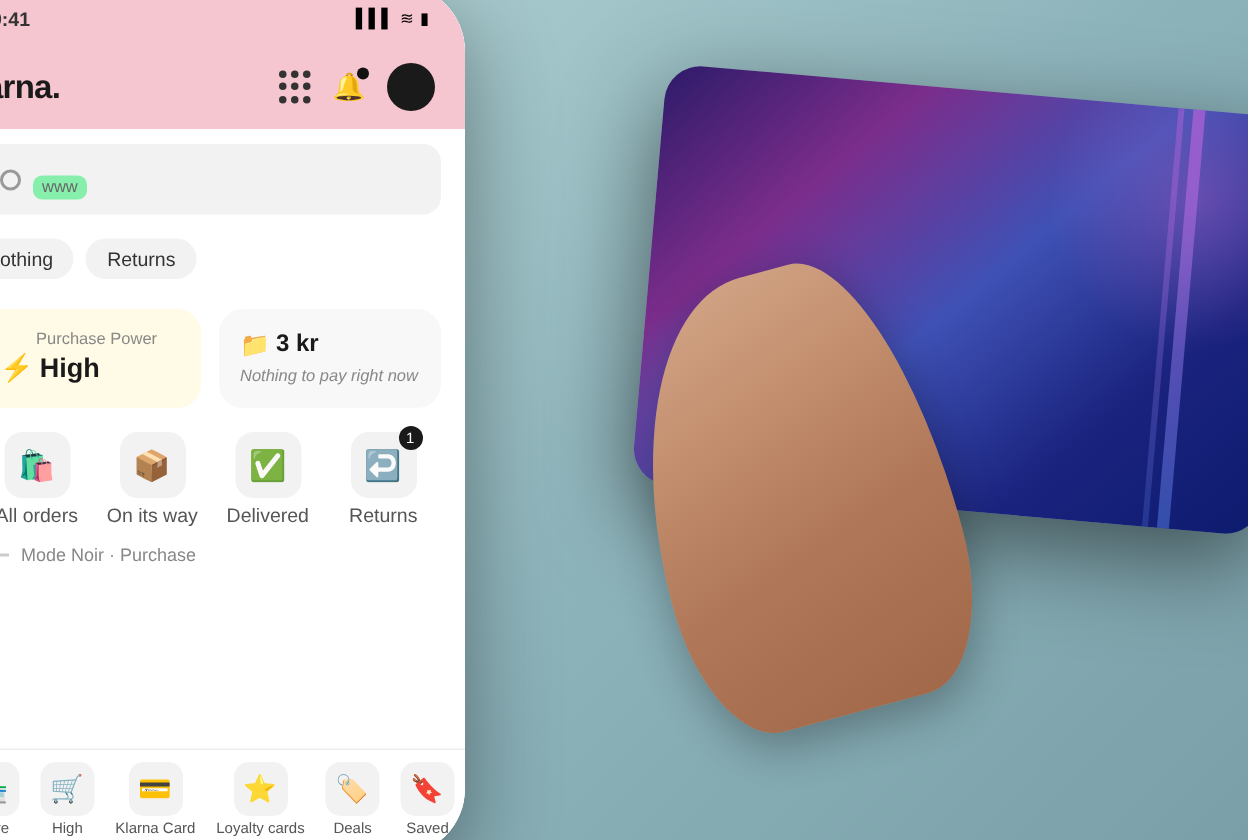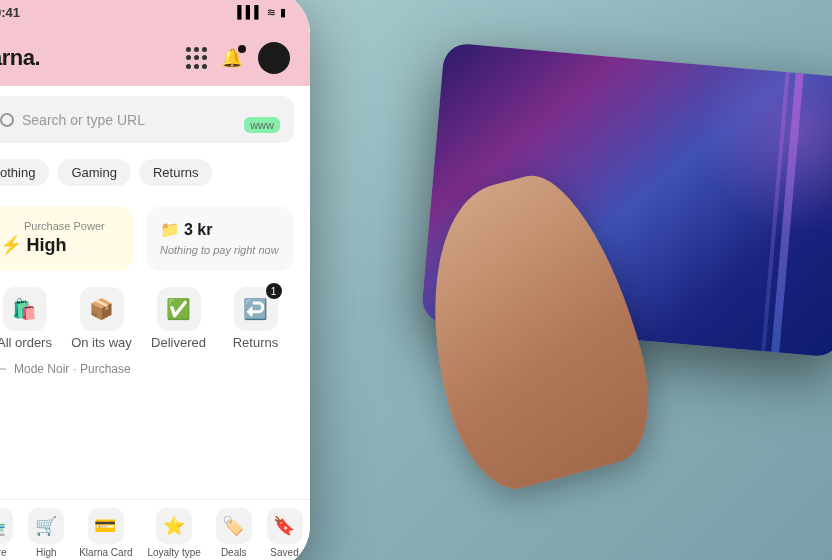--- a/index.html
+++ b/index.html
@@ -451,28 +451,26 @@
           🔔
           <div class="bell-badge"></div>
         </div>
         <div class="avatar"></div>
       </div>
     </div>
 
     <div class="search-section">
       <div class="search-bar">
         <div class="search-icon-circle"></div>
-        <span class="search-text">Search or type URL</span>
         <span class="www-badge">www</span>
       </div>
     </div>
 
     <div class="category-row">
       <div class="pill">othing</div>
-      <div class="pill">Gaming</div>
       <div class="pill">Returns</div>
     </div>
 
     <div class="cards-section">
       <div class="card-high">
         <div class="card-high-label">Purchase Power</div>
         <div class="card-high-title">
           <span>⚡</span>
           <span>High</span>
         </div>
@@ -521,21 +519,21 @@
       <div class="nav-item">
         <div class="nav-icon">🛒</div>
         <span class="nav-label">High</span>
       </div>
       <div class="nav-item">
         <div class="nav-icon">💳</div>
         <span class="nav-label">Klarna Card</span>
       </div>
       <div class="nav-item">
         <div class="nav-icon">⭐</div>
-        <span class="nav-label">Loyalty type</span>
+        <span class="nav-label">Loyalty cards</span>
       </div>
       <div class="nav-item">
         <div class="nav-icon">🏷️</div>
         <span class="nav-label">Deals</span>
       </div>
       <div class="nav-item">
         <div class="nav-icon">🔖</div>
         <span class="nav-label">Saved</span>
       </div>
     </div>

